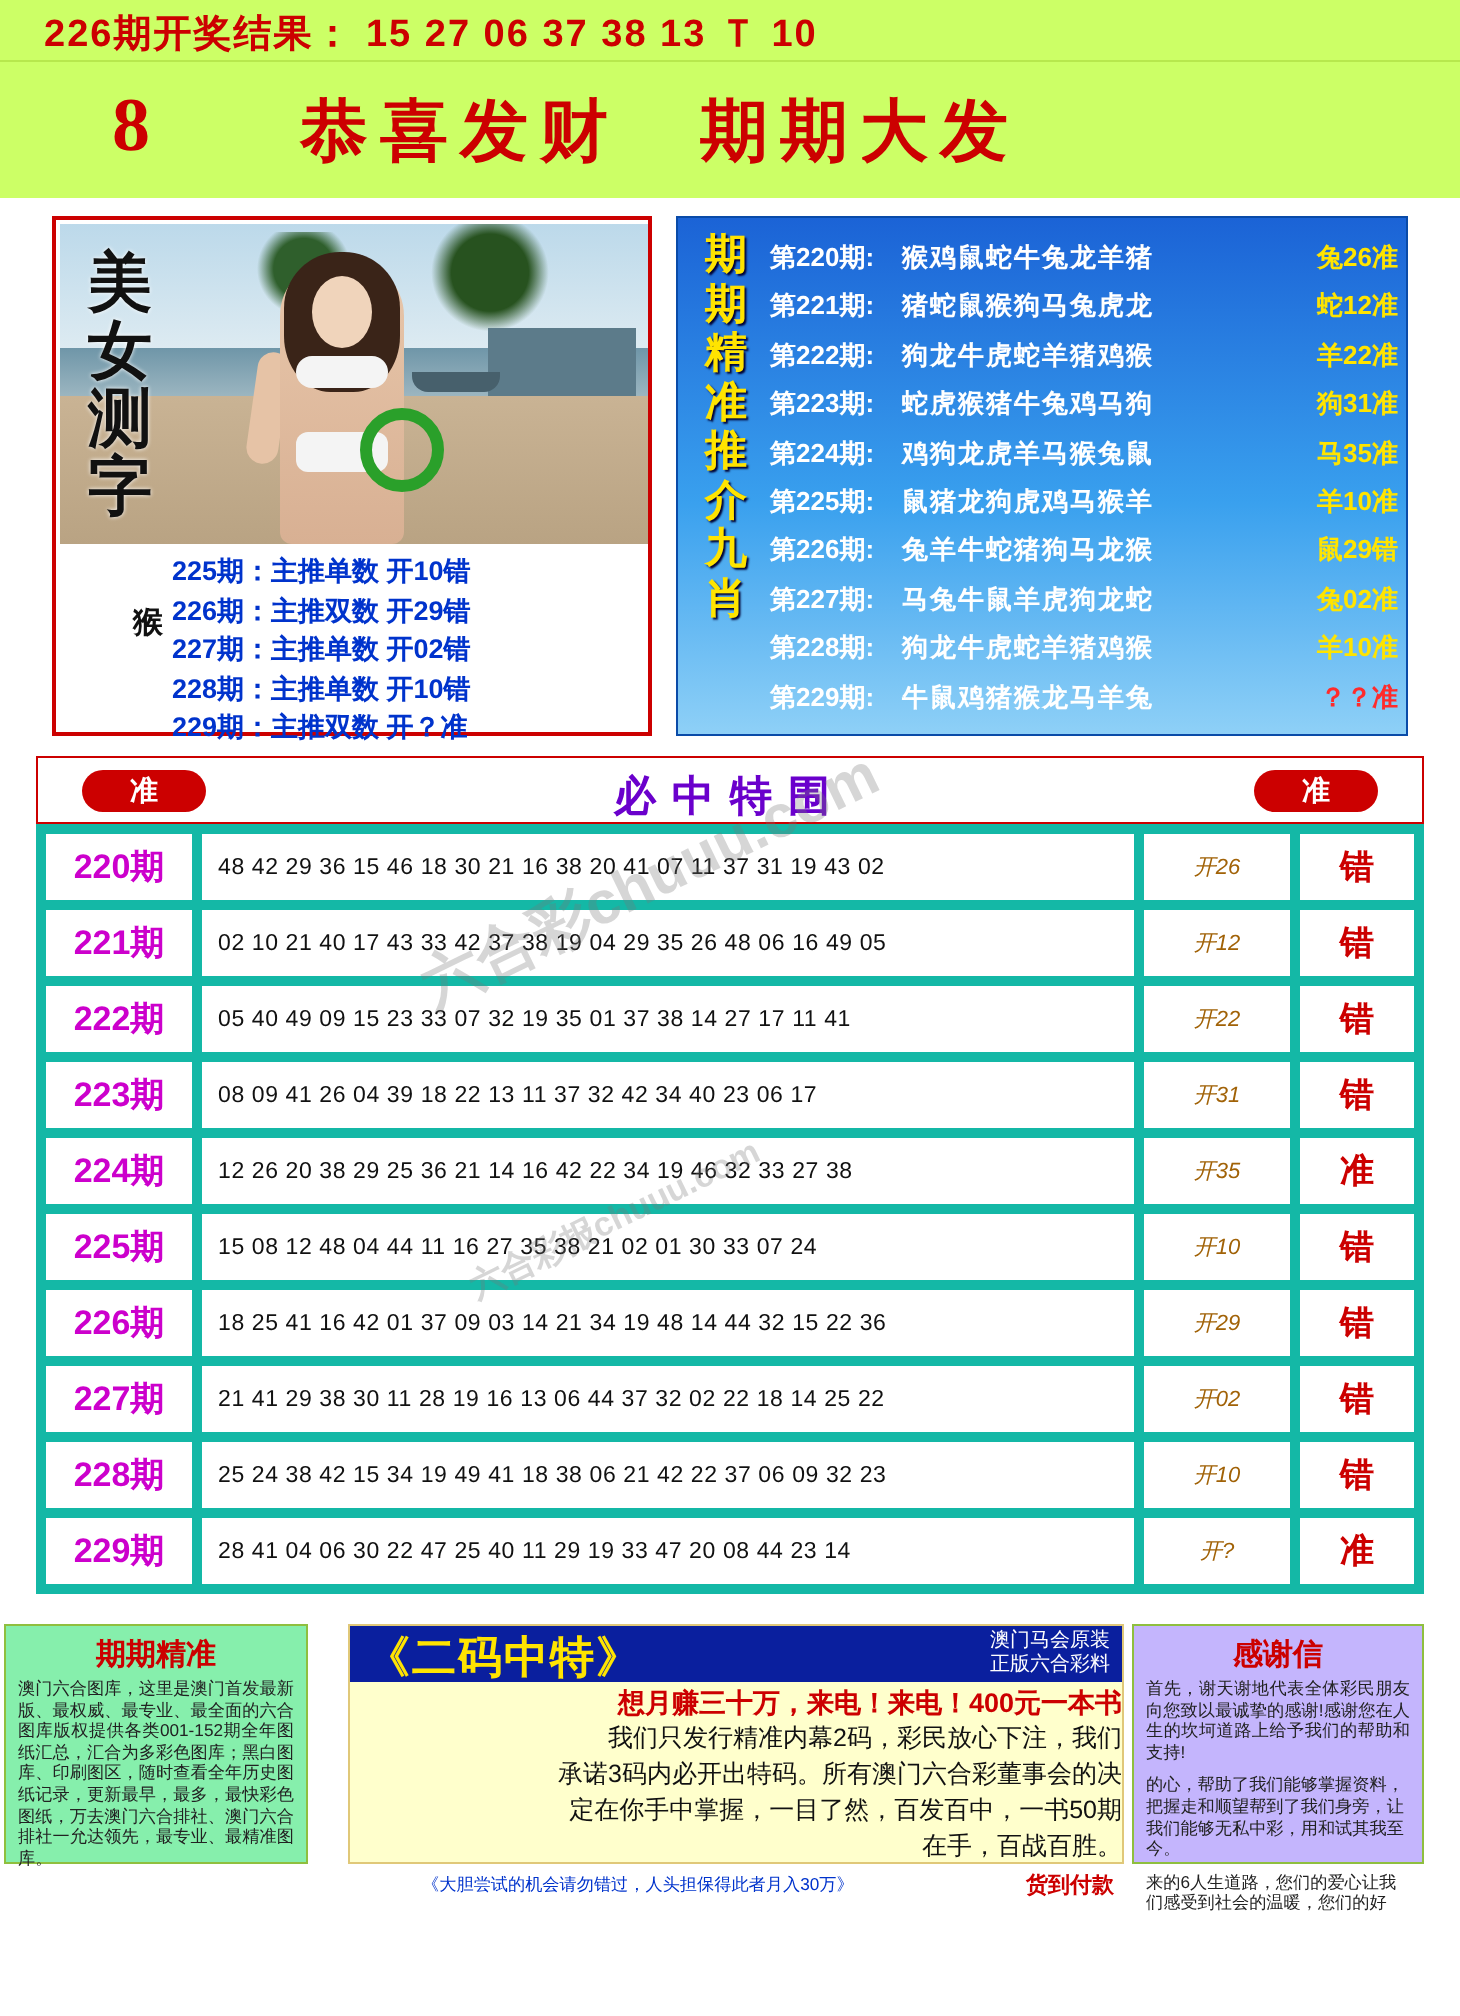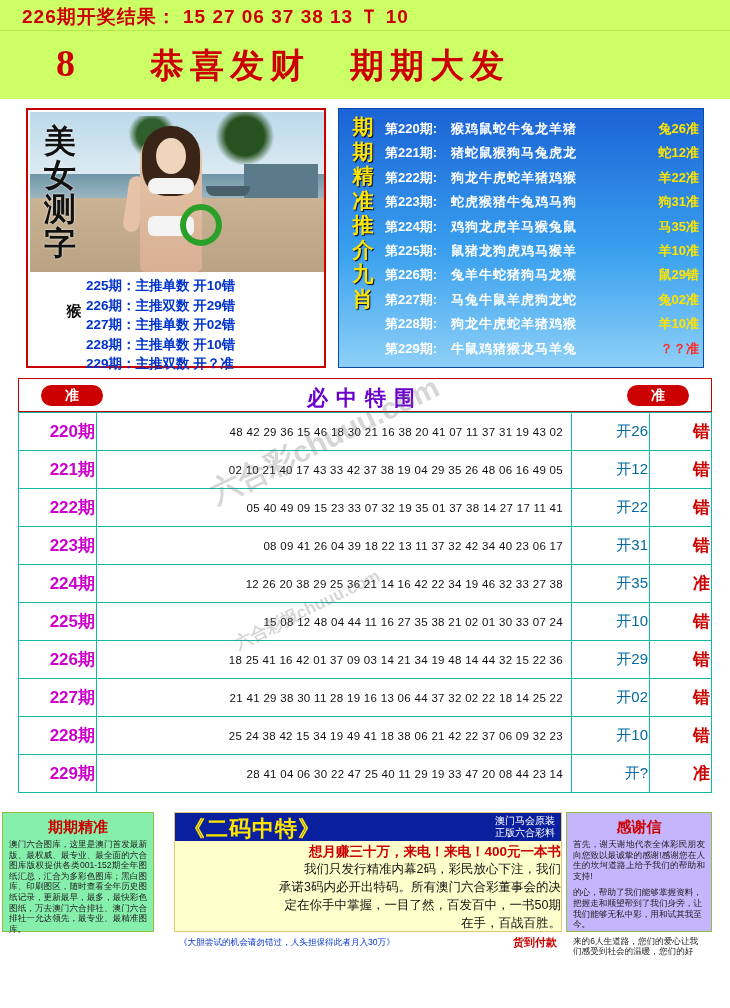--- a/index.html
+++ b/index.html
@@ -50,43 +50,43 @@
 
   
   .thead{position:absolute;left:18px;top:378px;width:694px;height:34px;border:1px solid #cc0000;box-sizing:border-box;background:#fff;}
   .pill{position:absolute;top:6px;width:62px;height:21px;border-radius:11px;background:#cc0000;color:#fff;font-size:14px;font-weight:bold;text-align:center;line-height:21px;}
   .pill.l{left:22px;}
   .pill.r{right:22px;}
   .thead .ttl{position:absolute;left:0;right:0;top:5px;text-align:center;font-size:21px;font-weight:bold;color:#6a00cc;letter-spacing:8px;}
 
   
   table.main{position:absolute;left:18px;top:412px;width:694px;border-collapse:collapse;table-layout:fixed;}
-  table.main td{border:1px solid #14b8a6;height:38px;box-sizing:border-box;text-align:right;}
+  table.main td{border:5px solid #14b8a6;height:38px;box-sizing:border-box;}
   td.per{width:78px;text-align:center;font-size:17px;font-weight:bold;color:#cc00cc;}
   td.nums{padding:0 8px;font-size:11.5px;color:#111;letter-spacing:0.3px;white-space:nowrap;}
-  td.open{width:78px;text-align:center;font-size:15px;color:#0369a1;}
+  td.open{width:78px;text-align:center;font-size:11px;color:#a16207;font-style:italic;}
   td.res{width:62px;text-align:center;font-size:17px;font-weight:bold;color:#cc0000;}
 
   
   .wm{position:absolute;color:rgba(120,120,120,.30);font-weight:bold;white-space:nowrap;pointer-events:none;}
   .wm1{left:200px;top:420px;font-size:30px;transform:rotate(-26deg);}
   .wm2{left:228px;top:598px;font-size:17px;transform:rotate(-26deg);}
 
   
   .b1{position:absolute;left:2px;top:812px;width:152px;height:120px;background:#86efac;border:1px solid #8fbf3f;box-sizing:border-box;}
   .b1 .h{margin:5px 0 2px;text-align:center;font-size:15px;font-weight:bold;color:#cc0000;}
   .b1 .p{padding:0 6px;font-size:8.6px;line-height:10.6px;color:#222;text-align:justify;}
   .b2{position:absolute;left:174px;top:812px;width:388px;height:120px;background:#ffffcc;border:1px solid #e0c879;box-sizing:border-box;}
   .b2 .t1{position:relative;height:28px;background:#0a1f9e;}
   .b2 .t1 .big{position:absolute;left:8px;top:1px;font-size:22px;font-weight:bold;color:#ffe400;letter-spacing:1px;}
   .b2 .t1 .sub{position:absolute;right:6px;top:2px;text-align:right;font-size:10px;color:#fff;line-height:12px;}
   .b2 .l{font-size:12.5px;text-align:right;color:#111;line-height:15px;margin-top:3px;}
   .b2 .l.red{color:#cc0000;font-weight:bold;font-size:13.5px;}
   .b2 .foot{margin-top:4px;padding:0 4px;display:flex;justify-content:space-between;align-items:center;}
-  .b2 .foot .a{font-size:8.6px;color:#0033cc;}
+  .b2 .foot .a{font-size:8.6px;color:#0033cc;margin-left:32px;}
   .b2 .foot .b{font-size:11px;font-weight:bold;color:#cc0000;}
   .b3{position:absolute;left:566px;top:812px;width:146px;height:120px;background:#c4b5fd;border:1px solid #8fbf3f;box-sizing:border-box;}
   .b3 .h{margin:5px 0 2px;text-align:center;font-size:15px;font-weight:bold;color:#cc0000;}
   .b3 .p{padding:0 6px;font-size:8.6px;line-height:10.6px;color:#222;text-align:justify;}
   .b3 .p2{padding:6px 6px 0;font-size:8.6px;line-height:10.6px;color:#222;}
 </style>
 </head>
 <body>
 
 <div class="page">

